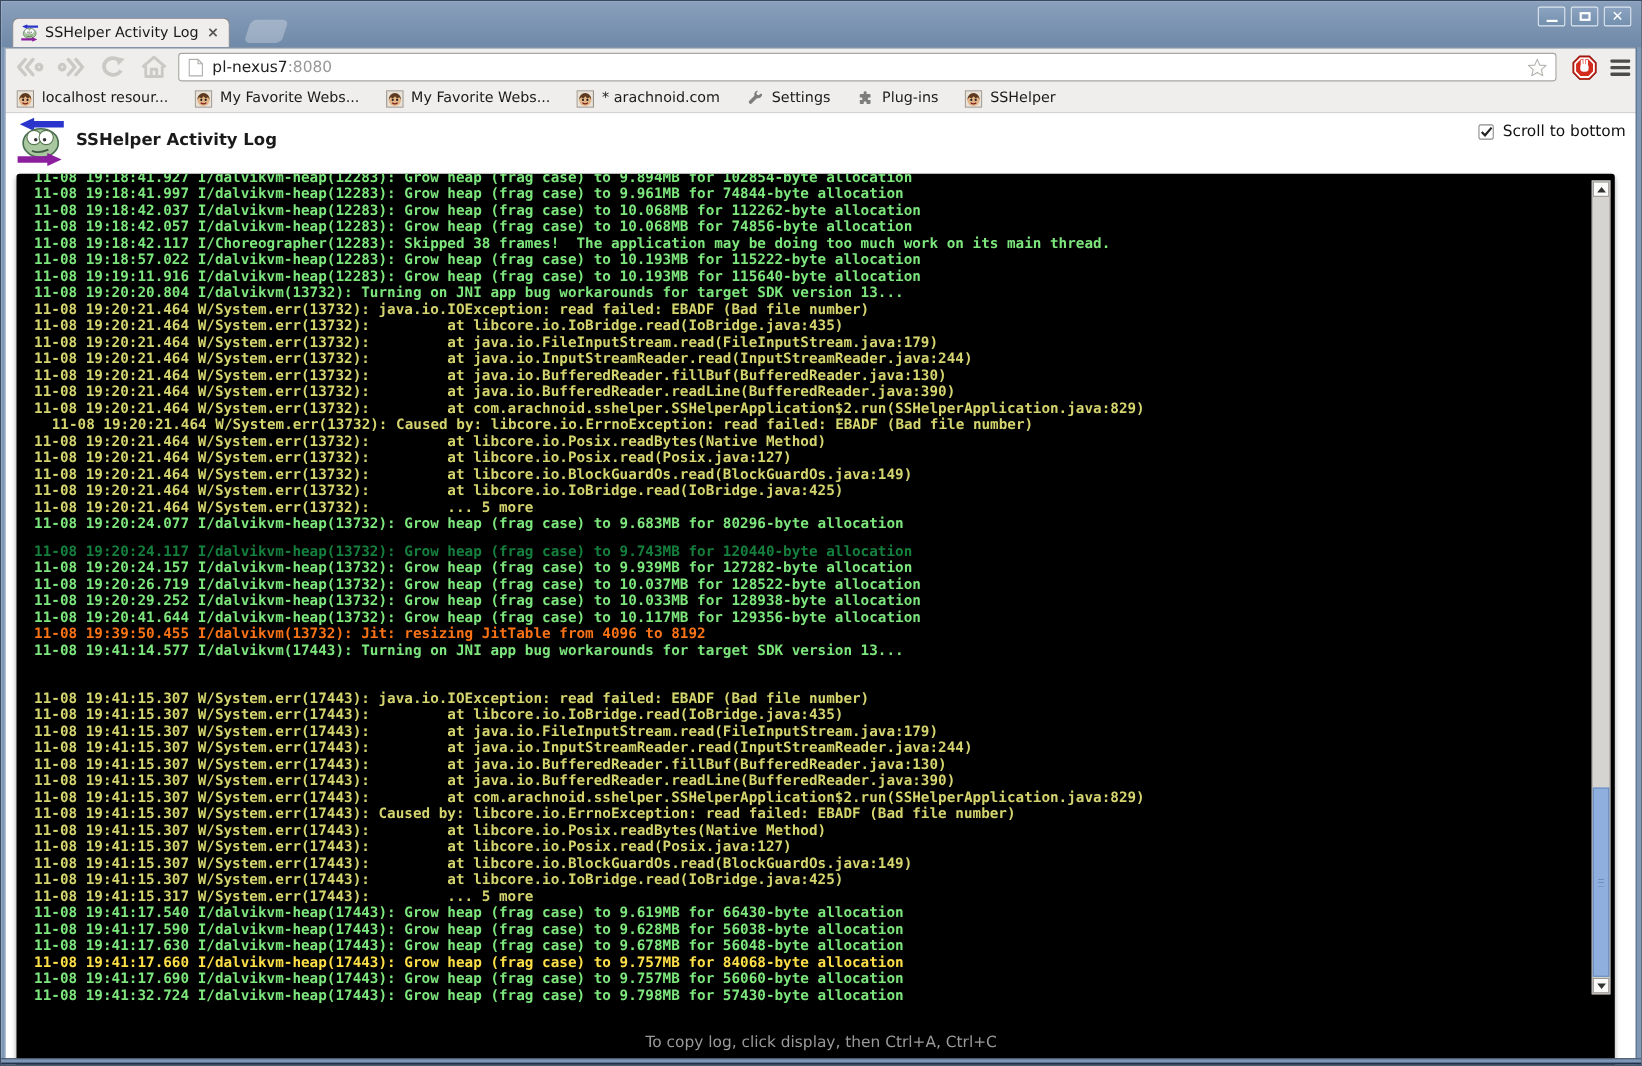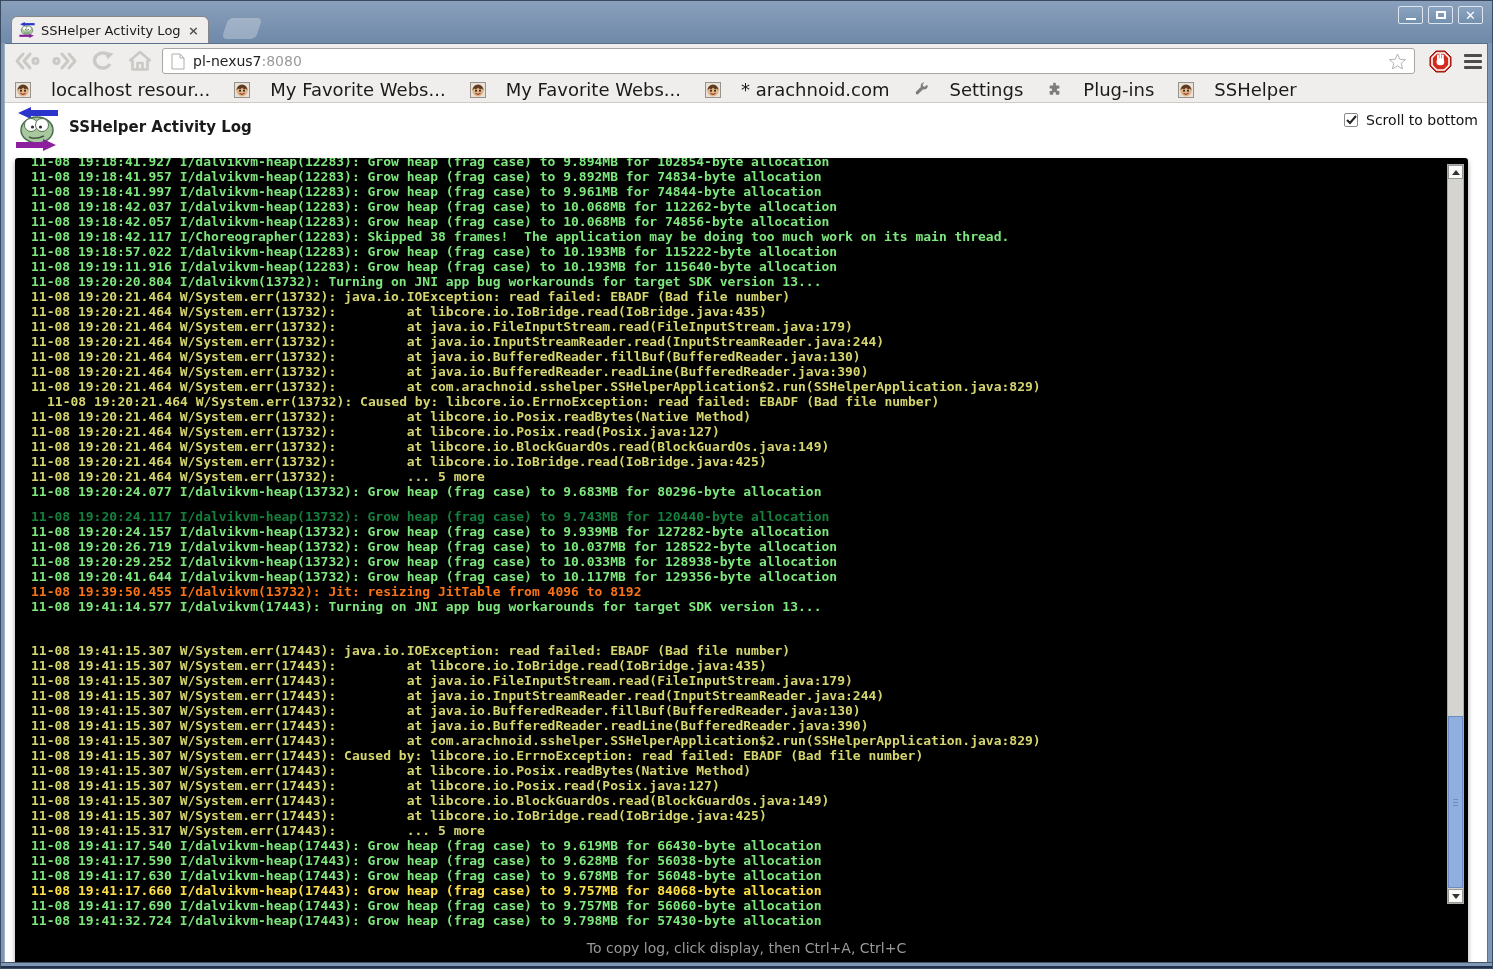--- a/index.html
+++ b/index.html
@@ -33,21 +33,21 @@
     display:flex; align-items:center; padding:0 8px; gap:8px; }
   .url-text { flex:1; font-size:14px; color:#222; white-space:nowrap; }
   .url-port { color:#999; }
   .toolbar-right { display:flex; align-items:center; gap:12px; margin-left:8px; }
   .menu-icon { display:flex; flex-direction:column; gap:3px; }
   .menu-icon i { display:block; width:18px; height:3px; background:#4c4c4c; border-radius:1px; }
 
   
   .bookmarks { position:absolute; top:76px; left:0; right:0; height:26px; background:#efeeec;
     border-bottom:1px solid #cfccc8; display:flex; align-items:center; gap:24px; padding:0 14px; }
-  .bookmark { display:flex; align-items:center; gap:20px; font-size:18px; color:#1a1a1a; white-space:nowrap; }
+  .bookmark { display:flex; align-items:center; gap:7px; font-size:13px; color:#1a1a1a; white-space:nowrap; }
   .bm-icon { width:16px; height:16px; display:inline-flex; }
 
   
   .page-header { position:absolute; top:102px; left:5px; right:6px; height:55px; background:#fff; }
   .app-logo { position:absolute; left:9px; top:4px; width:44px; height:44px; }
   .page-title { position:absolute; left:63px; top:15px; font-size:15px; font-weight:bold; color:#1a1a1a; }
   .scroll-group { position:absolute; right:8px; top:9px; display:flex; align-items:center; gap:8px; }
   .checkbox { width:14px; height:14px; background:#fff; border:1px solid #8a8a8a; border-radius:2px;
     display:flex; align-items:center; justify-content:center; }
   .checkbox svg { display:none; }
@@ -300,21 +300,20 @@
           </svg>
       </div>
       <span class="scroll-label">Scroll to bottom</span>
     </div>
   </div>
 
   <div class="log-area" id="log-area" style="background: rgb(0, 0, 0);">
     <div class="log-pre" id="log-pre">
 
     <div class="log-line" style="color: rgb(125, 231, 125);">11-08 19:18:41.927 I/dalvikvm-heap(12283): Grow heap (frag case) to 9.894MB for 102854-byte allocation</div>
-        <div class="log-line" style="color: rgb(125, 231, 125);">11-08 19:18:41.957 I/dalvikvm-heap(12283): Grow heap (frag case) to 9.892MB for 74834-byte allocation</div>
         <div class="log-line" style="color: rgb(125, 231, 125);">11-08 19:18:41.997 I/dalvikvm-heap(12283): Grow heap (frag case) to 9.961MB for 74844-byte allocation</div>
         <div class="log-line" style="color: rgb(125, 231, 125);">11-08 19:18:42.037 I/dalvikvm-heap(12283): Grow heap (frag case) to 10.068MB for 112262-byte allocation</div>
         <div class="log-line" style="color: rgb(125, 231, 125);">11-08 19:18:42.057 I/dalvikvm-heap(12283): Grow heap (frag case) to 10.068MB for 74856-byte allocation</div>
         <div class="log-line" style="color: rgb(125, 231, 125);">11-08 19:18:42.117 I/Choreographer(12283): Skipped 38 frames!  The application may be doing too much work on its main thread.</div>
         <div class="log-line" style="color: rgb(125, 231, 125);">11-08 19:18:57.022 I/dalvikvm-heap(12283): Grow heap (frag case) to 10.193MB for 115222-byte allocation</div>
         <div class="log-line" style="color: rgb(125, 231, 125);">11-08 19:19:11.916 I/dalvikvm-heap(12283): Grow heap (frag case) to 10.193MB for 115640-byte allocation</div>
         <div class="log-line" style="color: rgb(125, 231, 125);">11-08 19:20:20.804 I/dalvikvm(13732): Turning on JNI app bug workarounds for target SDK version 13...</div>
         <div class="log-line" style="color: rgb(213, 213, 111);">11-08 19:20:21.464 W/System.err(13732): java.io.IOException: read failed: EBADF (Bad file number)</div>
         <div class="log-line" style="color: rgb(213, 213, 111);">11-08 19:20:21.464 W/System.err(13732):         at libcore.io.IoBridge.read(IoBridge.java:435)</div>
         <div class="log-line" style="color: rgb(213, 213, 111);">11-08 19:20:21.464 W/System.err(13732):         at java.io.FileInputStream.read(FileInputStream.java:179)</div>

